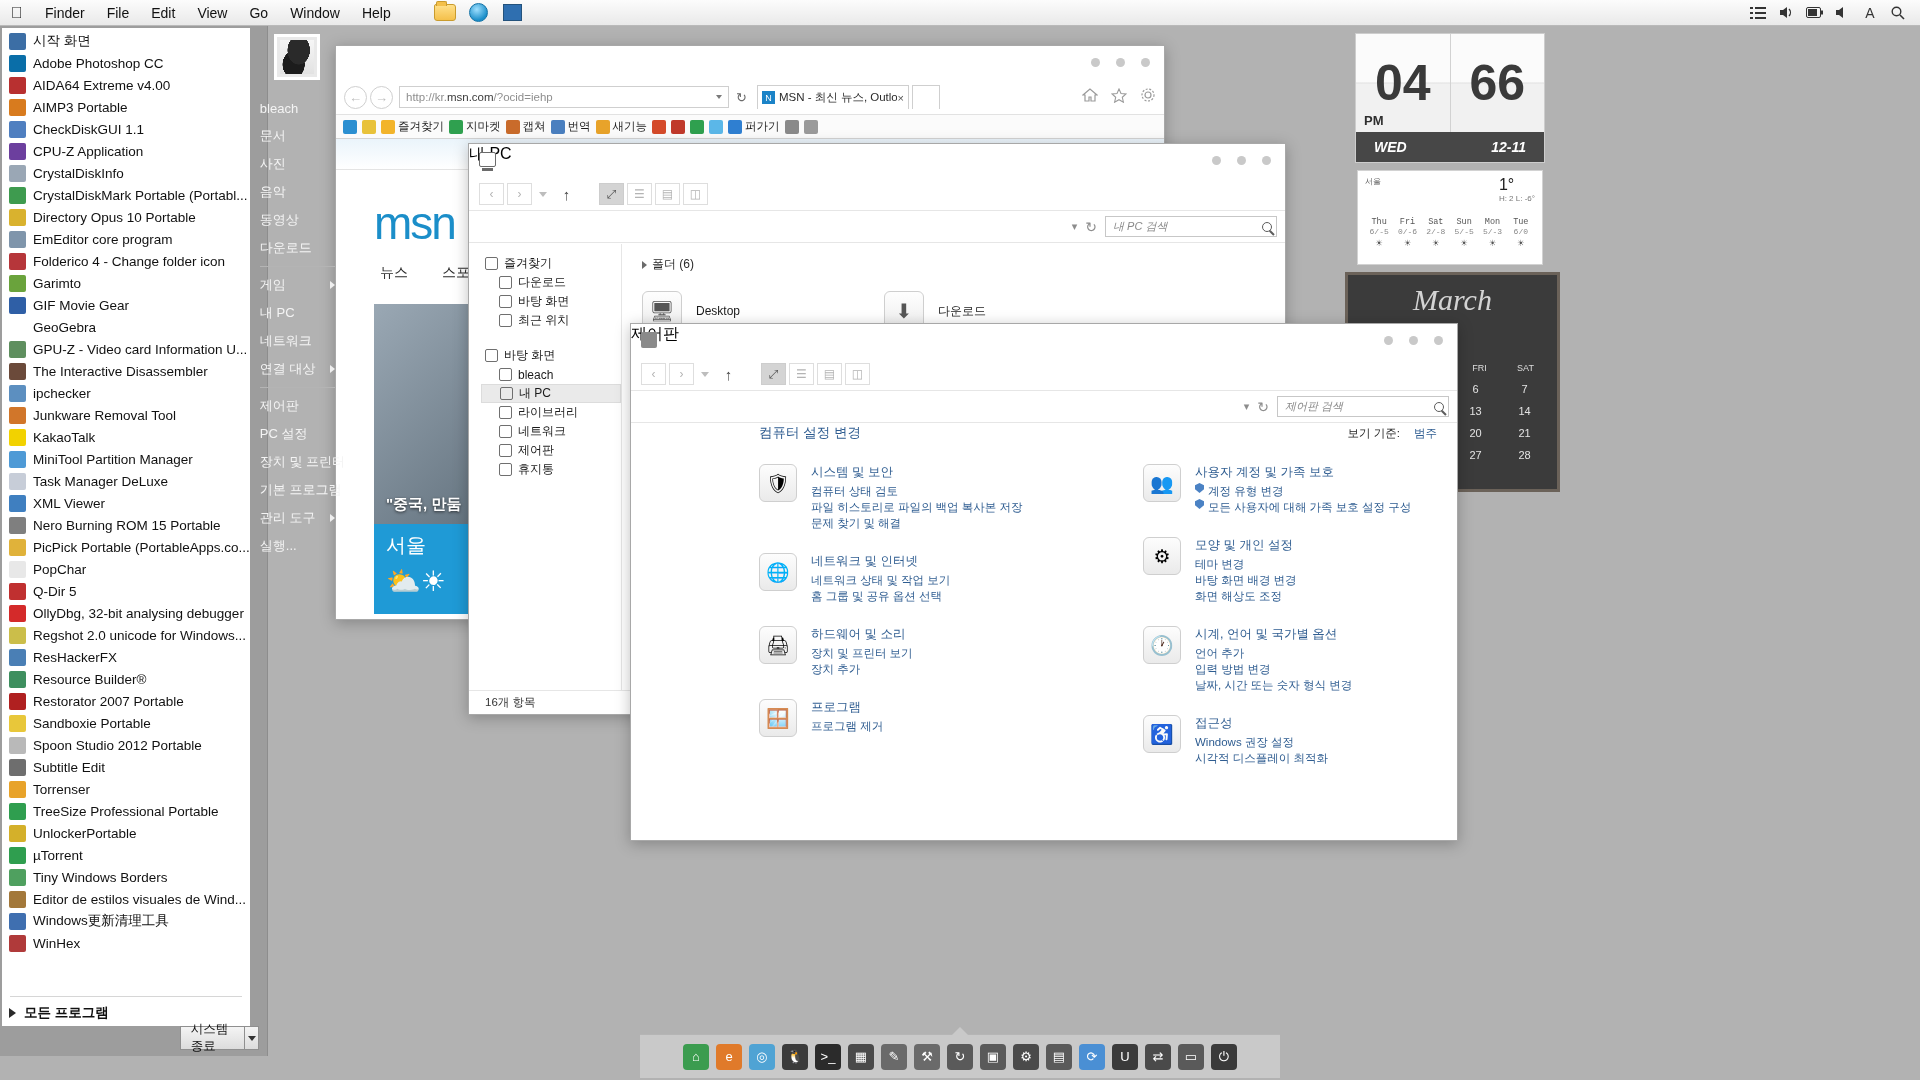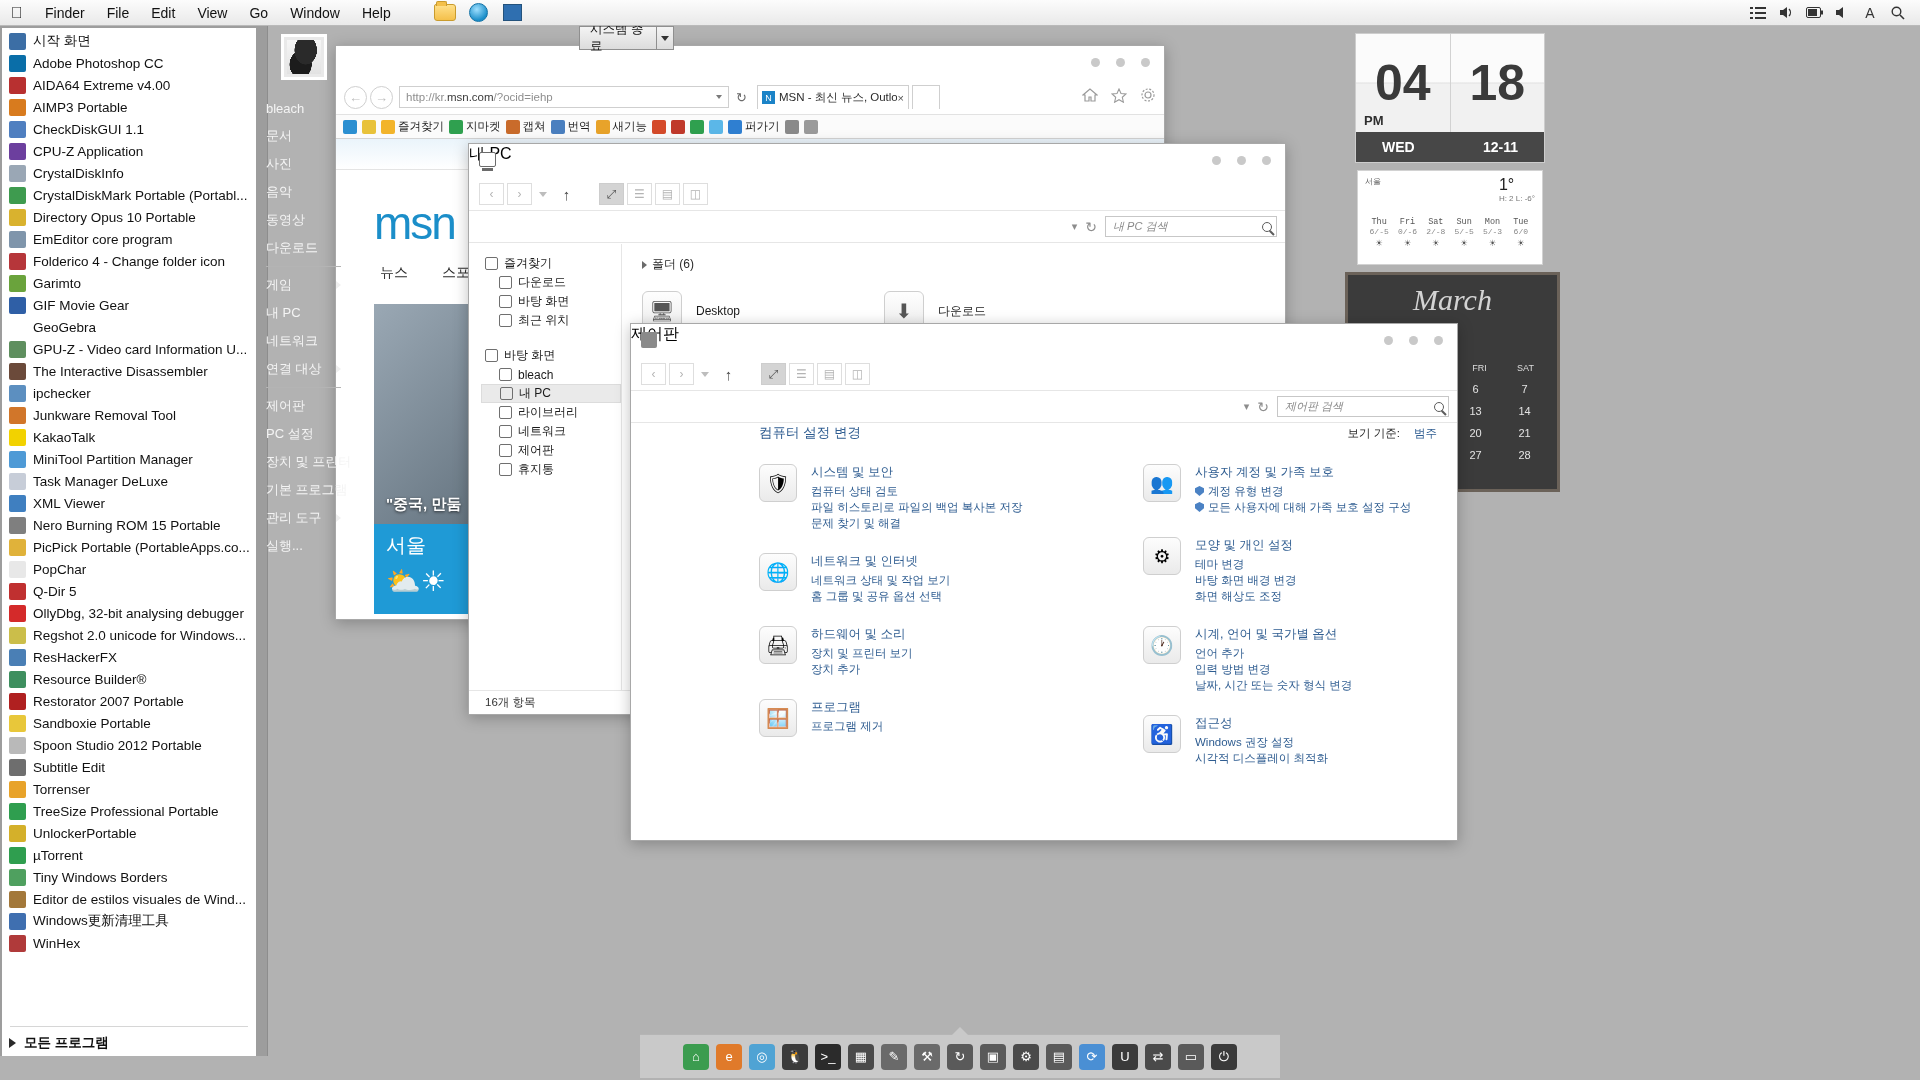--- a/index.html
+++ b/index.html
@@ -29,21 +29,21 @@
   .tool-folder{ width:22px;height:17px;background:linear-gradient(#ffe08a,#f4c04b); border:1px solid #c99b2d; border-radius:2px 3px 3px 3px; position:relative;}
   .tool-folder:before{content:"";position:absolute;left:1px;top:-4px;width:9px;height:4px;background:#f4c04b;border:1px solid #c99b2d;border-bottom:none;border-radius:2px 2px 0 0;}
   .tool-ie{width:19px;height:19px;border-radius:50%;background:radial-gradient(circle at 40% 32%,#9fe0ff,#1b8ec9 70%);border:1px solid #1272a6;}
   .tool-win{width:19px;height:17px;background:#2f6fb0;border:1px solid #23527c;}
   
   #startmenu{
     position:absolute; left:0; top:26px; width:268px; height:1030px;
     background:#9d9d9d;
     border-right:1px solid #8d8d8d;
     z-index:800;
-    display:flex; flex-direction:row;
+    display:flex; flex-direction:column;
   }
   #startmenu .sm-body{ display:flex; flex:1; min-height:0;}
   .sm-left{
     width:254px; background:#fff; margin:2px 0 0 2px;
     display:flex; flex-direction:column; min-height:0;
   }
   .sm-proglist{ flex:1; overflow:hidden; padding-top:2px;}
   .prog-item{ display:flex; align-items:center; height:22px; padding-left:7px; font-size:13.5px; color:#111; white-space:nowrap; cursor:default;}
   .prog-item .pi-label{ overflow:hidden; text-overflow:ellipsis; }
   .pico{ width:17px;height:17px; margin-right:7px; flex:none; border-radius:2px; position:relative; display:flex;align-items:center;justify-content:center;font-size:9px;color:#fff;font-weight:bold;}
@@ -141,29 +141,29 @@
   .cp-head{display:flex;align-items:center;padding:0 20px 0 128px;}
   .cp-head .chtitle{font-size:13.5px;color:#2f5d91;}
   .cp-head .viewby{margin-left:auto;font-size:11.5px;color:#222;}
   .cp-head .viewby b{font-weight:normal;margin-left:14px;color:#2f5d91;}
   .cp-cols{display:flex;padding:22px 0 0 128px;}
   .cp-col{width:350px;}
   .cp-col.right{width:auto;padding-left:34px;}
   .cp-item{display:flex;gap:14px;margin-bottom:22px;}
   .cp-ic{width:38px;height:38px;border:1px solid #cfcfcf;border-radius:6px;background:linear-gradient(#fdfdfd,#eaeaea);display:flex;align-items:center;justify-content:center;flex:none;}
   .cp-h{font-size:12.5px;color:#2f5d91;margin-bottom:2px;}
-  .cp-l{font-size:11.5px;color:#2f5d91;line-height:16px;display:flex;align-items:center;gap:4px;}
+  .cp-l{font-size:11.5px;color:#2f5d91;line-height:16px;display:flex;align-items:flex-start;gap:4px;}
   .shield-mini{width:9px;height:10px;background:#4b82c4;clip-path:polygon(50% 0,100% 22%,100% 62%,50% 100%,0 62%,0 22%);flex:none;}
   
   #clockw{position:absolute;left:1355px;top:33px;width:190px;height:130px;background:#f2f2f2;border:1px solid #cdcdcd;z-index:50;display:flex;flex-direction:column;}
   .flip-row{display:flex;flex:1;}
   .flip{flex:1;background:linear-gradient(#fbfbfb 49%,#e0e0e0 50%,#f1f1f1 51%);display:flex;align-items:center;justify-content:center;font-size:50px;color:#3a3a3a;font-weight:bold;position:relative;}
   .flip + .flip{border-left:1px solid #d2d2d2;}
   .flip .ampm{position:absolute;left:8px;bottom:4px;font-size:13px;font-weight:bold;color:#2e2e2e;}
-  .clock-bottom{height:30px;background:#474747;color:#fff;display:flex;align-items:center;justify-content:space-between;padding:0 26px;font-size:14px;font-weight:bold;}
+  .clock-bottom{height:30px;background:#474747;color:#fff;display:flex;align-items:center;justify-content:space-between;padding:0 18px;font-size:14px;font-weight:bold;font-style:italic;}
   
   #weatherw{position:absolute;left:1357px;top:170px;width:186px;height:95px;background:#fff;border:1px solid #d2d2d2;z-index:50;padding:5px 7px;}
   .w-top{display:flex;justify-content:space-between;}
   .w-city{font-size:8px;color:#666;}
   .w-temp{font-size:16px;color:#222;}
   .w-sub{font-size:8px;color:#777;text-align:right;}
   .w-days{display:flex;justify-content:space-between;margin-top:14px;}
   .w-day{text-align:center;font-size:8.5px;color:#555;width:30px;font-family:Liberation Mono, monospace;}
   .w-day .d2{font-size:8px;color:#888;}
   .w-day .ico{font-size:11px;margin:1px 0;}
@@ -916,21 +916,21 @@
   </div>
 </div>
 
 <div id="clockw">
   <div class="flip-row">
     <div class="flip">
       <span class="ampm">PM</span>
       <span>04</span>
     </div>
     <div class="flip">
-        <span>18</span>
+        <span>66</span>
       </div>
   </div>
   <div class="clock-bottom">
     <span>WED</span>
     <span>12-11</span>
   </div>
 </div>
 
 <div id="weatherw">
   <div class="w-top">

